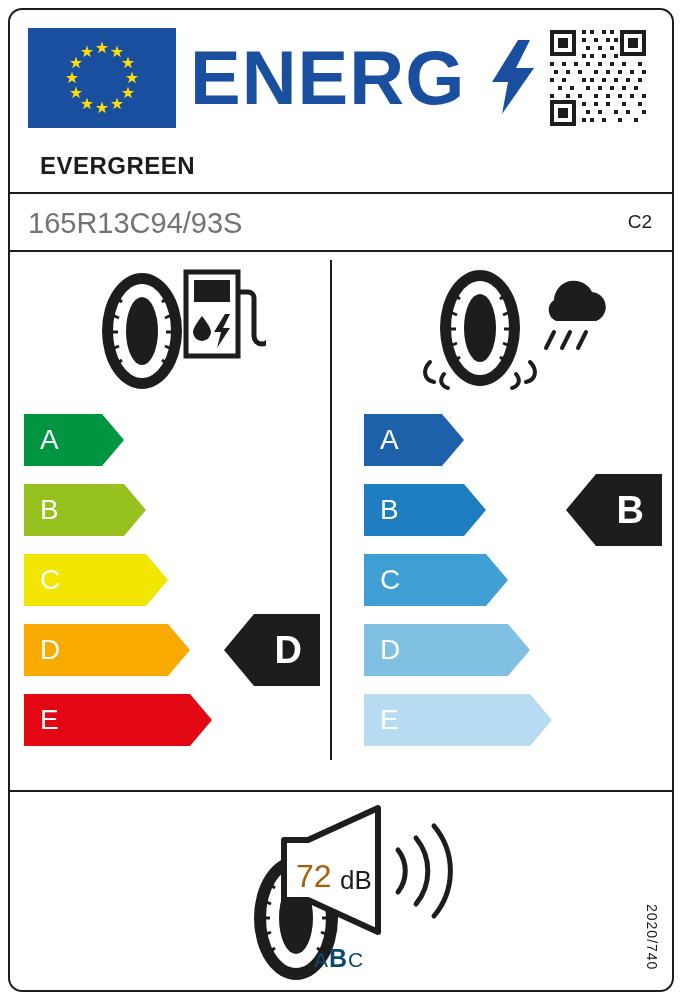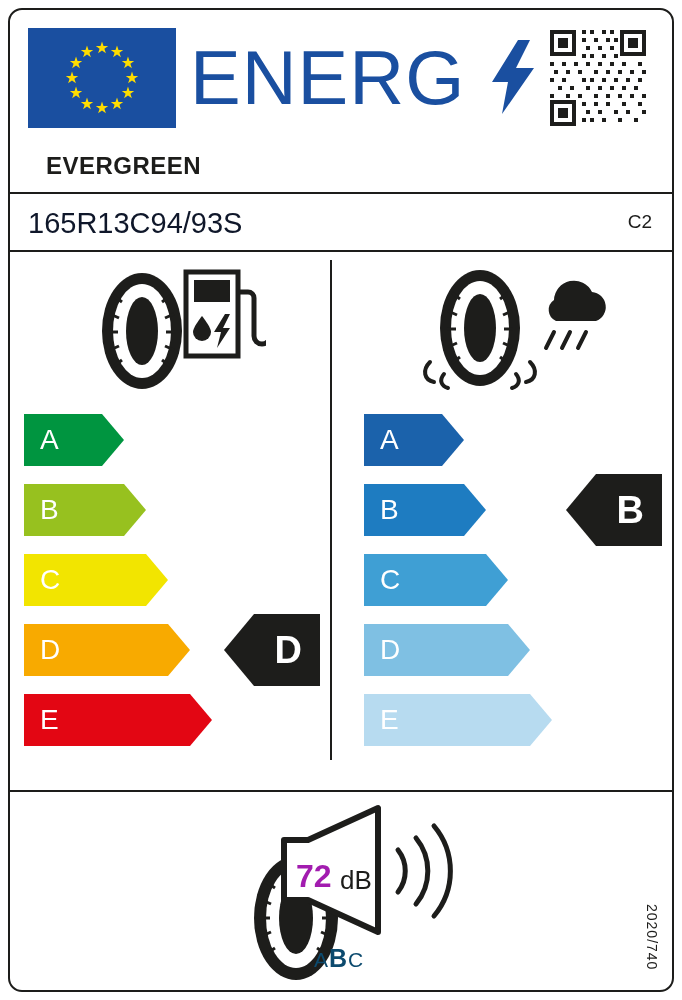--- a/index.html
+++ b/index.html
@@ -37,21 +37,21 @@
     top: 28px;
     width: 148px;
     height: 100px;
     background: #1a4fa0;
   }
   .energ-text {
     position: absolute;
     left: 190px;
     top: 30px;
     font-size: 76px;
-    font-weight: normal;
+    font-weight: bold;
     letter-spacing: 1px;
     color: #1a4fa0;
     line-height: 96px;
   }
   .bolt {
     position: absolute;
     left: 492px;
     top: 40px;
     width: 42px;
     height: 74px;
@@ -60,41 +60,41 @@
     position: absolute;
     left: 548px;
     top: 28px;
     width: 100px;
     height: 100px;
   }
 
   
   .brand {
     position: absolute;
-    left: 46px;
+    left: 40px;
     top: 152px;
     font-size: 24px;
     font-weight: bold;
     color: #1d1d1b;
     letter-spacing: 0.5px;
   }
   .rule {
     position: absolute;
     background: #1d1d1b;
   }
   .rule-1 { left: 10px; top: 192px; width: 662px; height: 2px; }
   .rule-2 { left: 10px; top: 250px; width: 662px; height: 2px; }
   .rule-3 { left: 10px; top: 790px; width: 662px; height: 2px; }
 
   .tyre-size {
     position: absolute;
     left: 28px;
     top: 207px;
     font-size: 29px;
-    color: #0f172a;
+    color: #737373;
   }
   .tyre-class {
     position: absolute;
     right: 30px;
     top: 211px;
     font-size: 19px;
     color: #1d1d1b;
   }
 
   .divider-v {
@@ -156,22 +156,22 @@
     left: 0;
     top: 800px;
     width: 682px;
     height: 190px;
   }
   .db-value {
     position: absolute;
     left: 296px;
     top: 858px;
     font-size: 32px;
-    font-weight: bold;
-    color: #a21caf;
+    font-weight: normal;
+    color: #a16207;
   }
   .db-unit {
     position: absolute;
     left: 340px;
     top: 865px;
     font-size: 26px;
     color: #1d1d1b;
   }
   .noise-classes {
     position: absolute;

